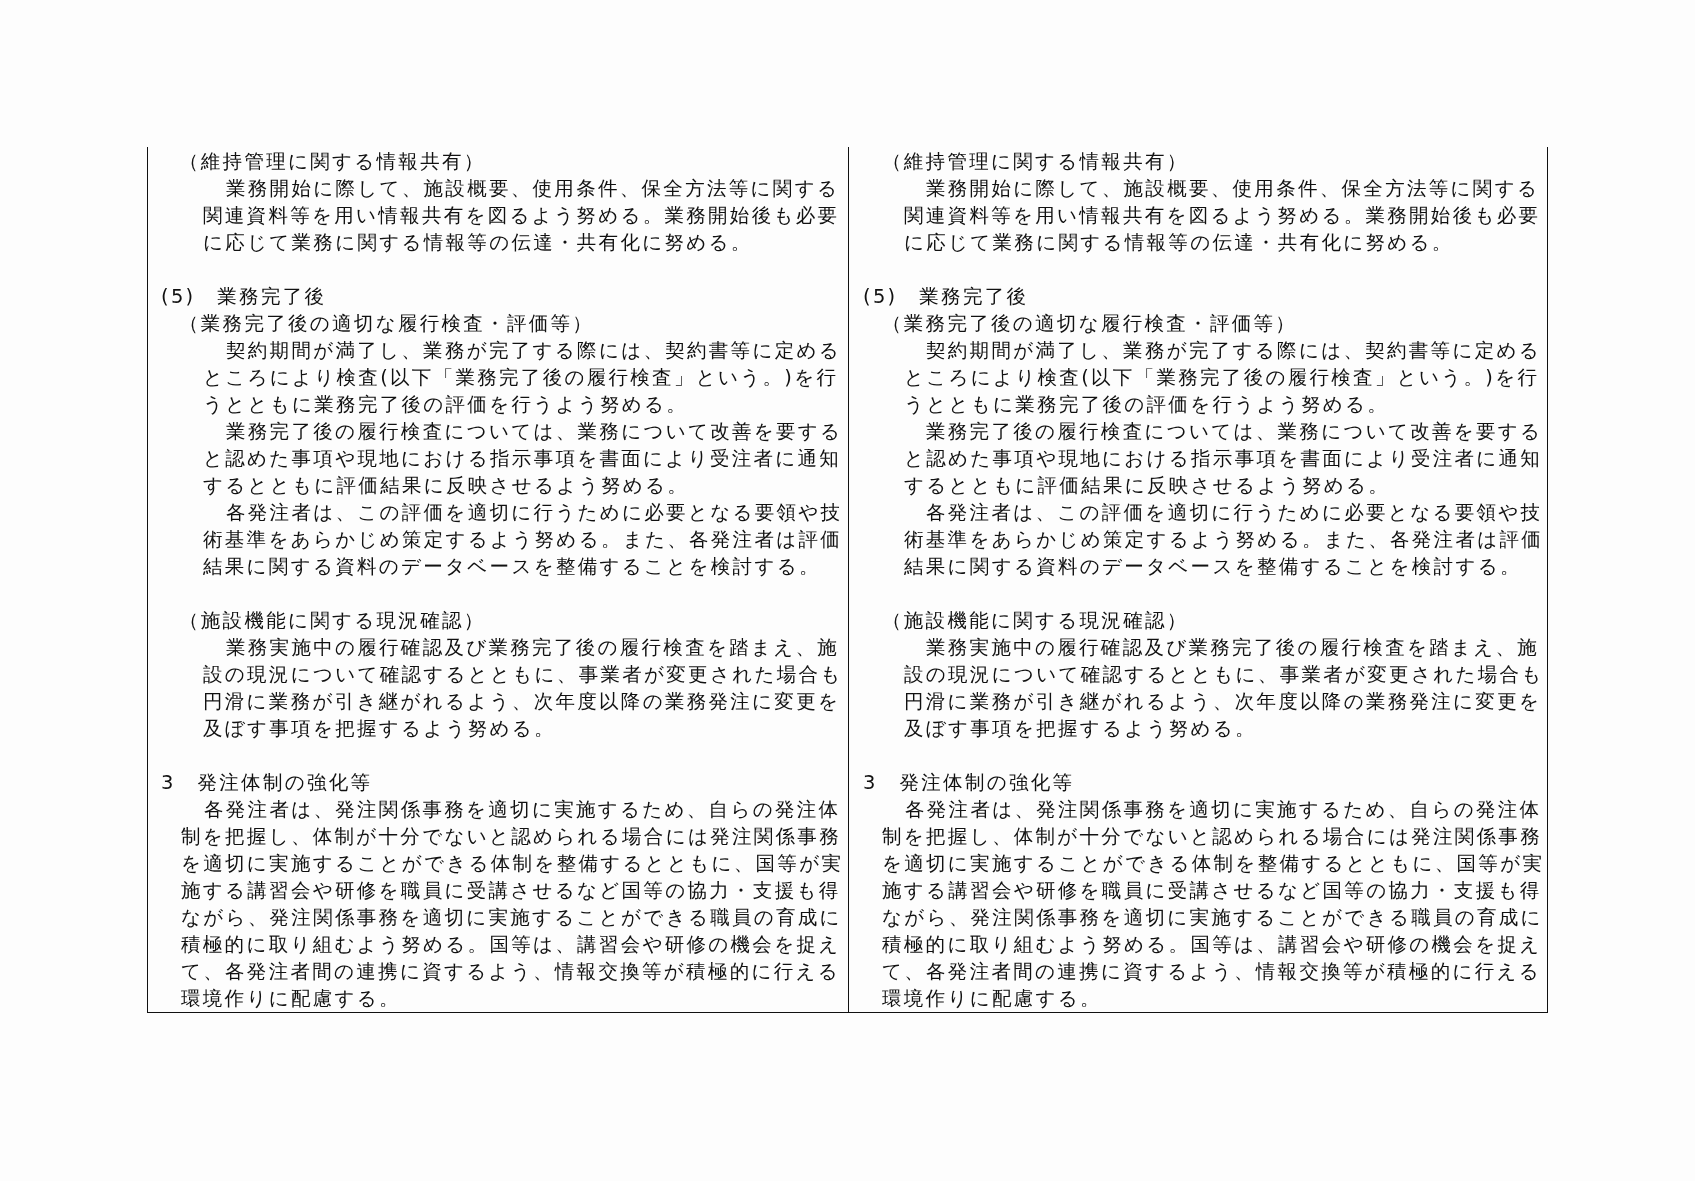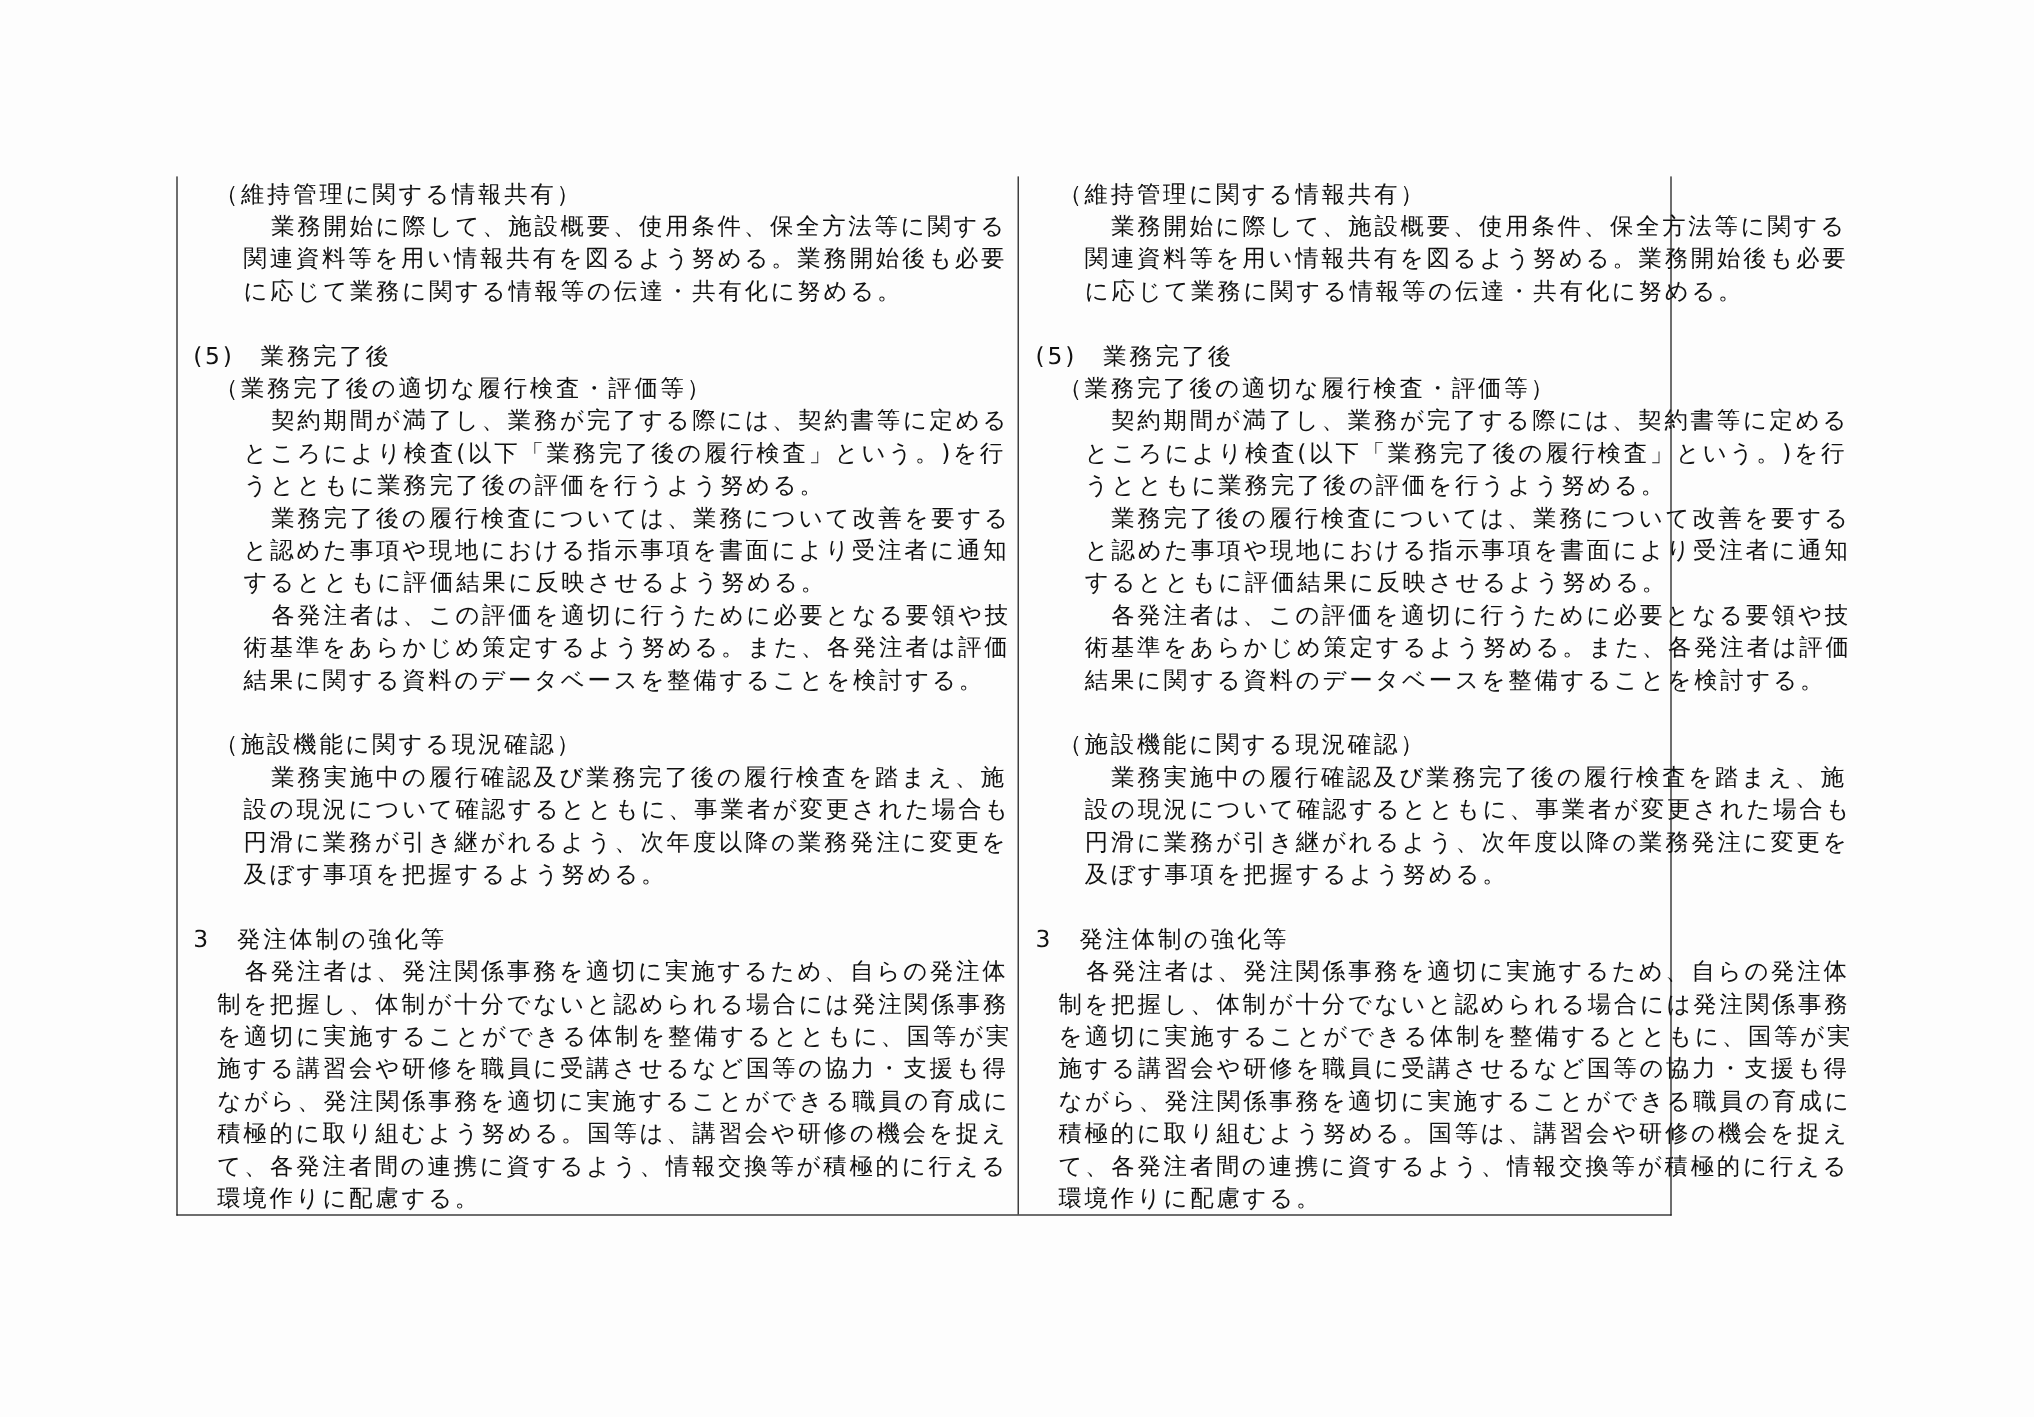--- a/index.html
+++ b/index.html
@@ -7,21 +7,21 @@
     width: 1695px; height: 1181px;
     background: #fdfdfd;
     position: relative;
     overflow: hidden;
     font-family: "DejaVu Sans", "Liberation Sans", sans-serif;
     color: #111;
   }
   .table {
     position: absolute;
     left: 147px; top: 147px;
-    width: 1246px; height: 866px;
+    width: 1401px; height: 866px;
     border-left: 1.5px solid #111;
     border-right: 1.5px solid #111;
     border-bottom: 1.5px solid #111;
     box-sizing: border-box;
   }
   .divider {
     position: absolute;
     left: 700px; top: 0; bottom: 0;
     width: 0;
     border-left: 1.5px solid #111;

